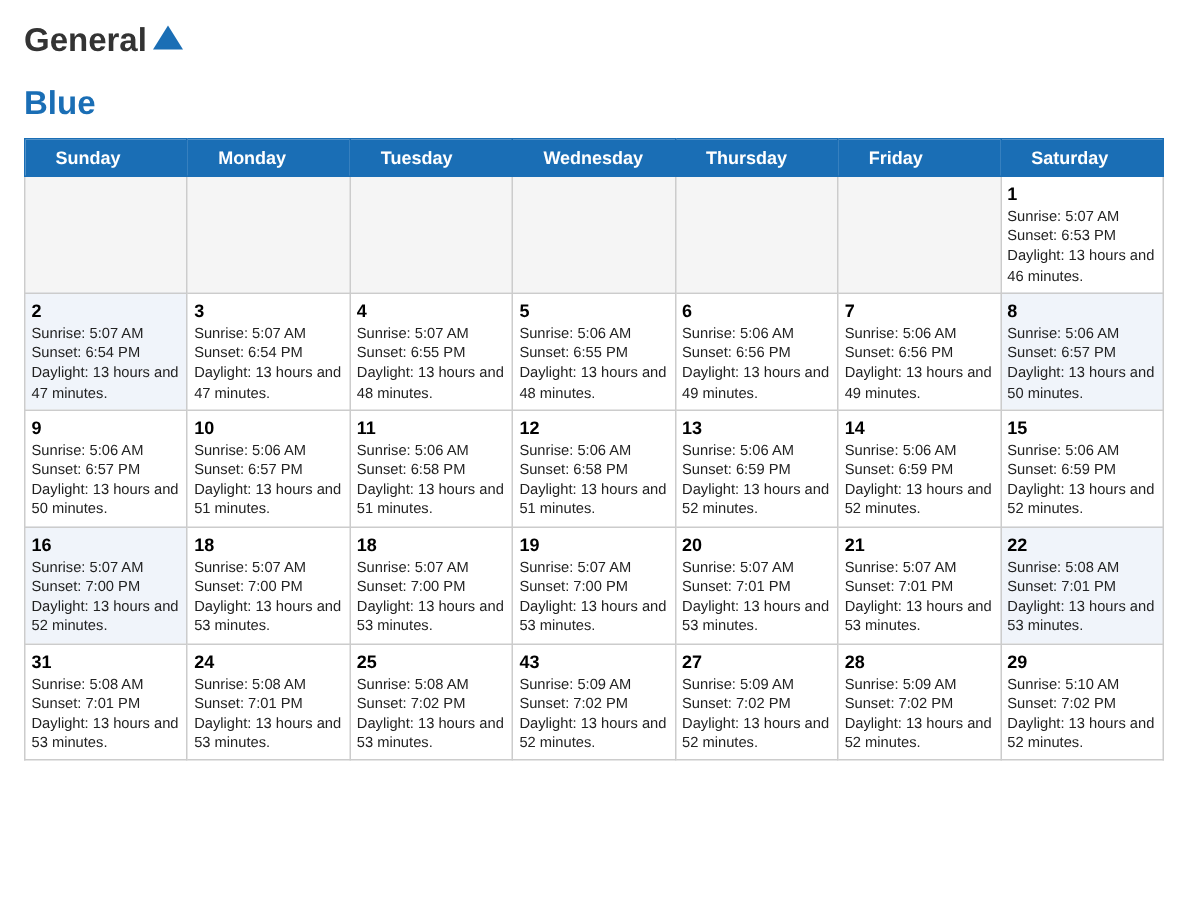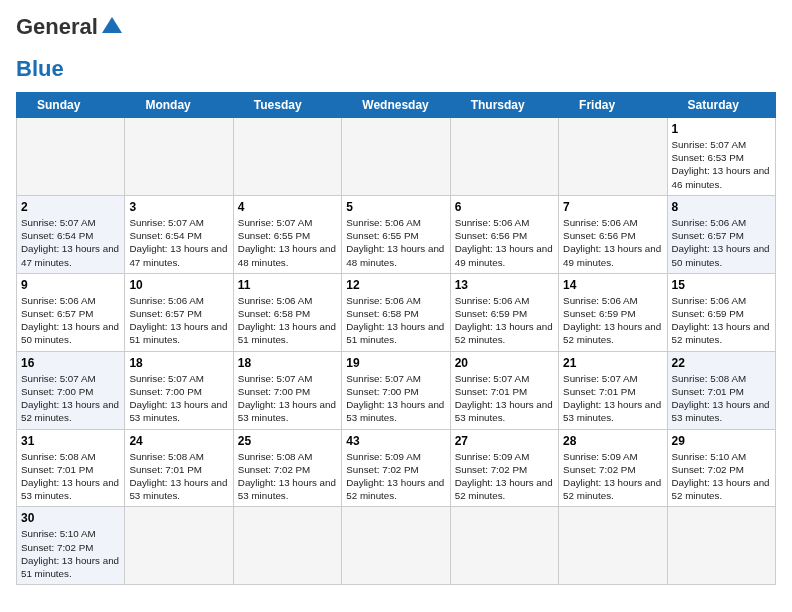--- a/index.html
+++ b/index.html
@@ -257,26 +257,14 @@
         </td>
         <td>
           <span class="day-num">28</span>
           <div class="cell-text">Sunrise: 5:09 AM<br>Sunset: 7:02 PM<br>Daylight: 13 hours and 52 minutes.</div>
         </td>
         <td class="weekend">
           <span class="day-num">29</span>
           <div class="cell-text">Sunrise: 5:10 AM<br>Sunset: 7:02 PM<br>Daylight: 13 hours and 52 minutes.</div>
         </td>
       </tr>
-      <tr>
-        <td class="weekend">
-          <span class="day-num">30</span>
-          <div class="cell-text">Sunrise: 5:10 AM<br>Sunset: 7:02 PM<br>Daylight: 13 hours and 51 minutes.</div>
-        </td>
-        <td class="empty"></td>
-        <td class="empty"></td>
-        <td class="empty"></td>
-        <td class="empty"></td>
-        <td class="empty"></td>
-        <td class="empty"></td>
-      </tr>
     </tbody>
 </table>
 
 </body></html>

